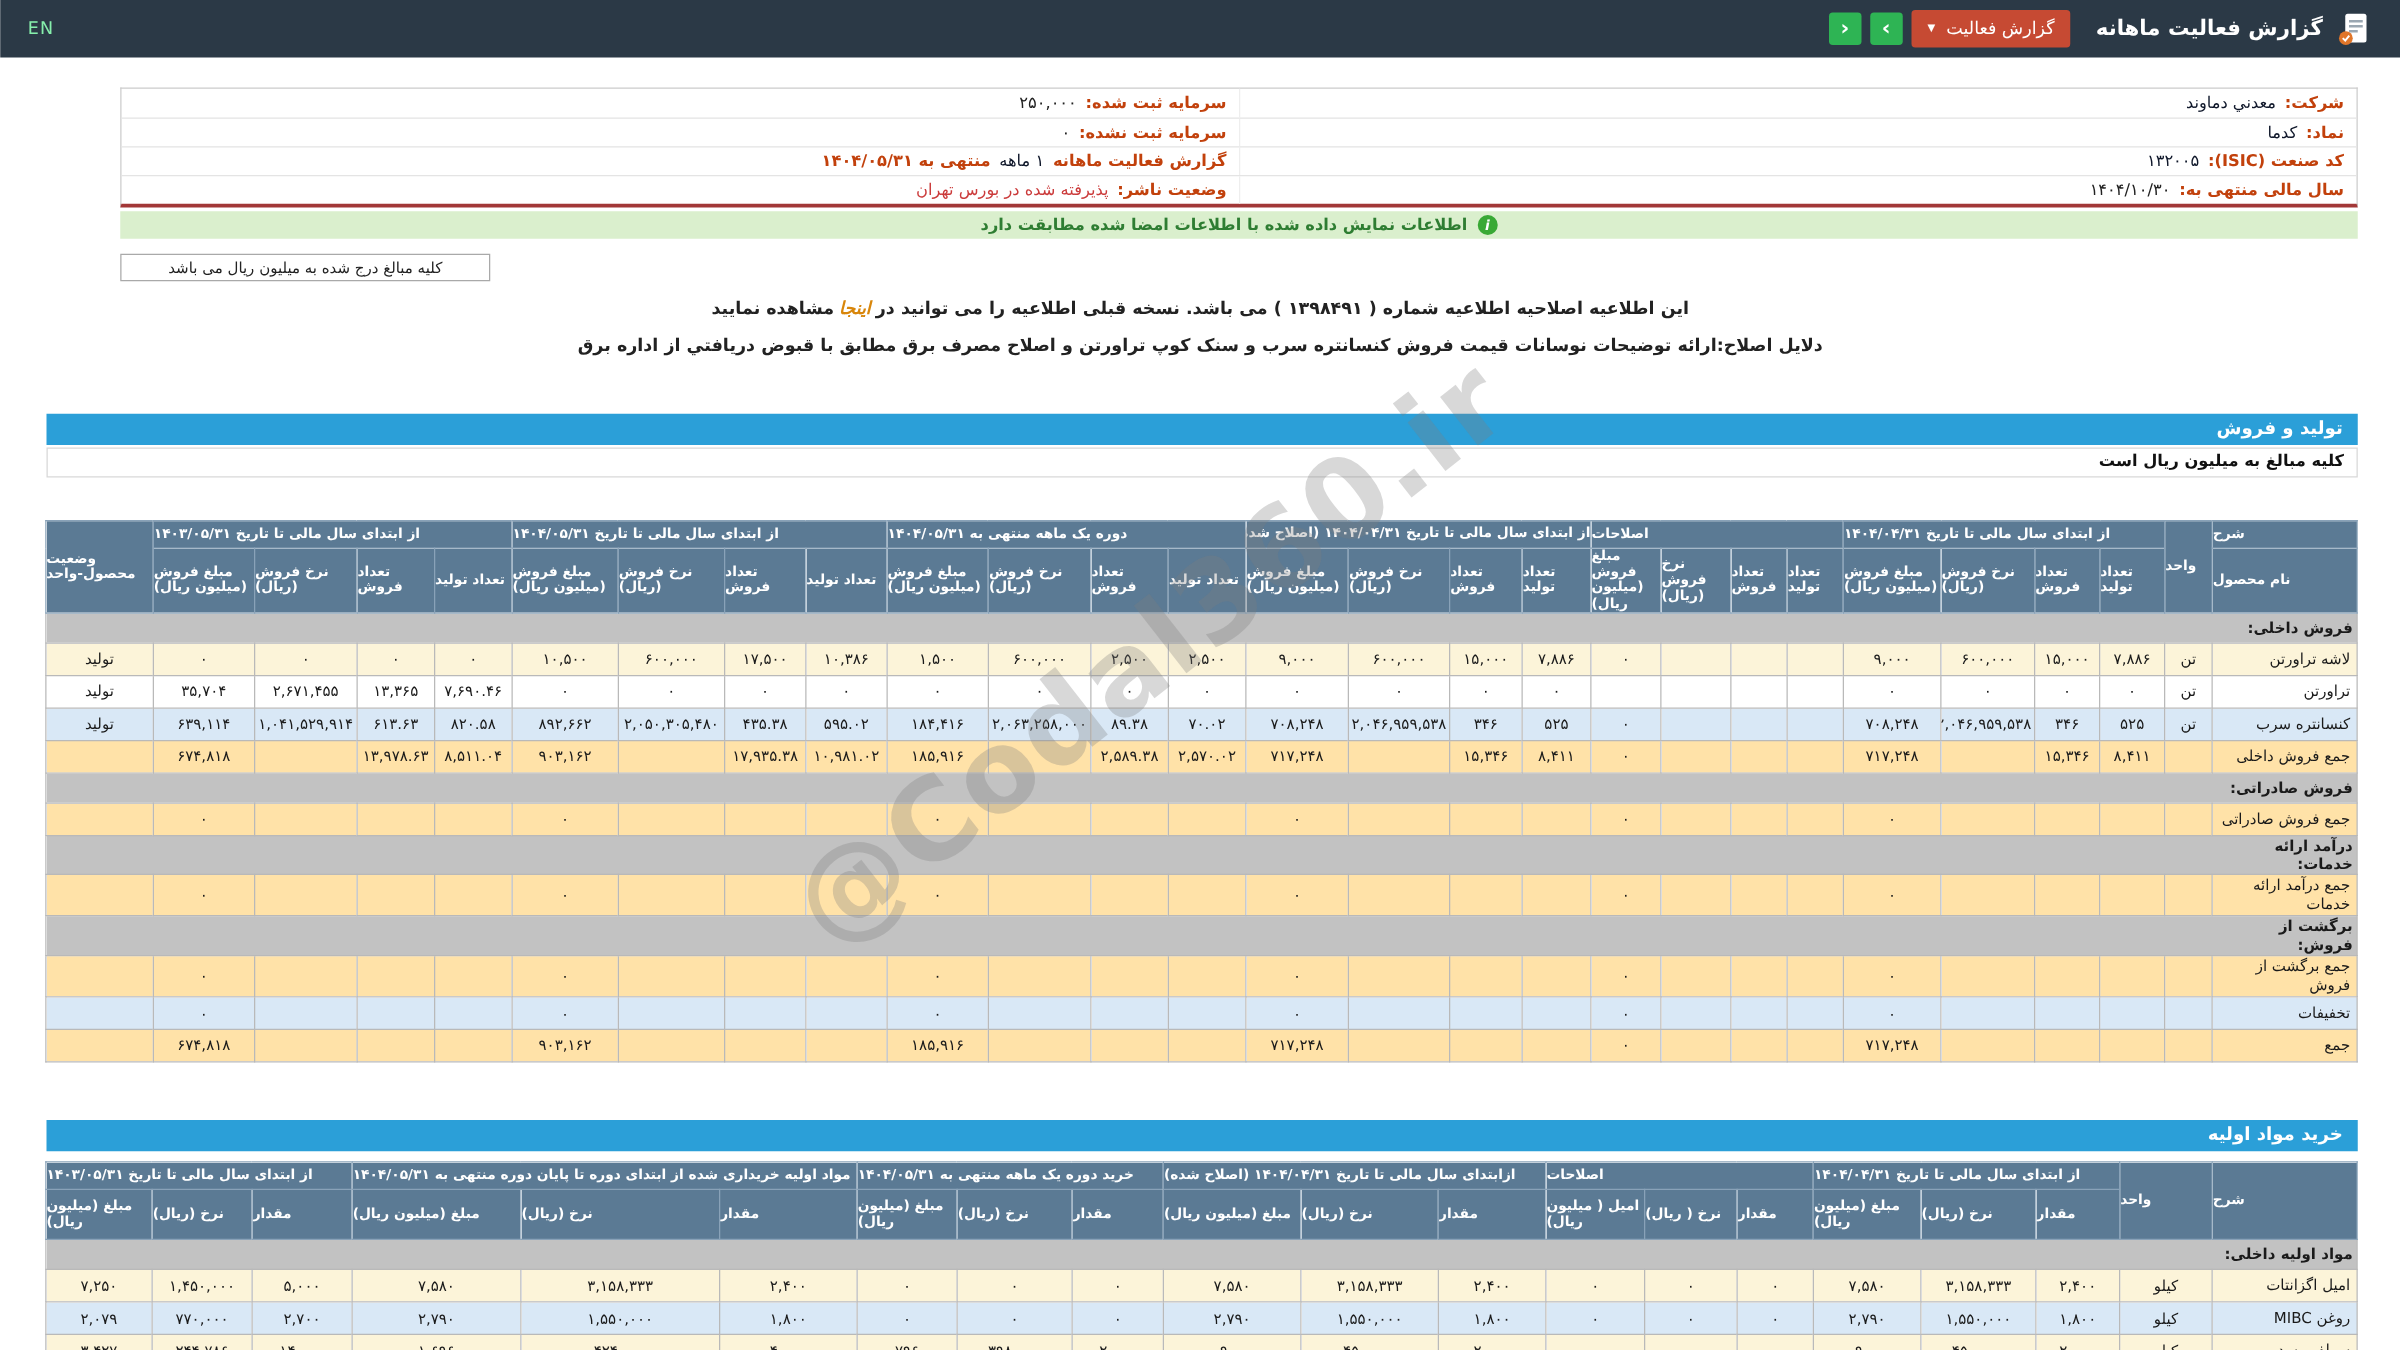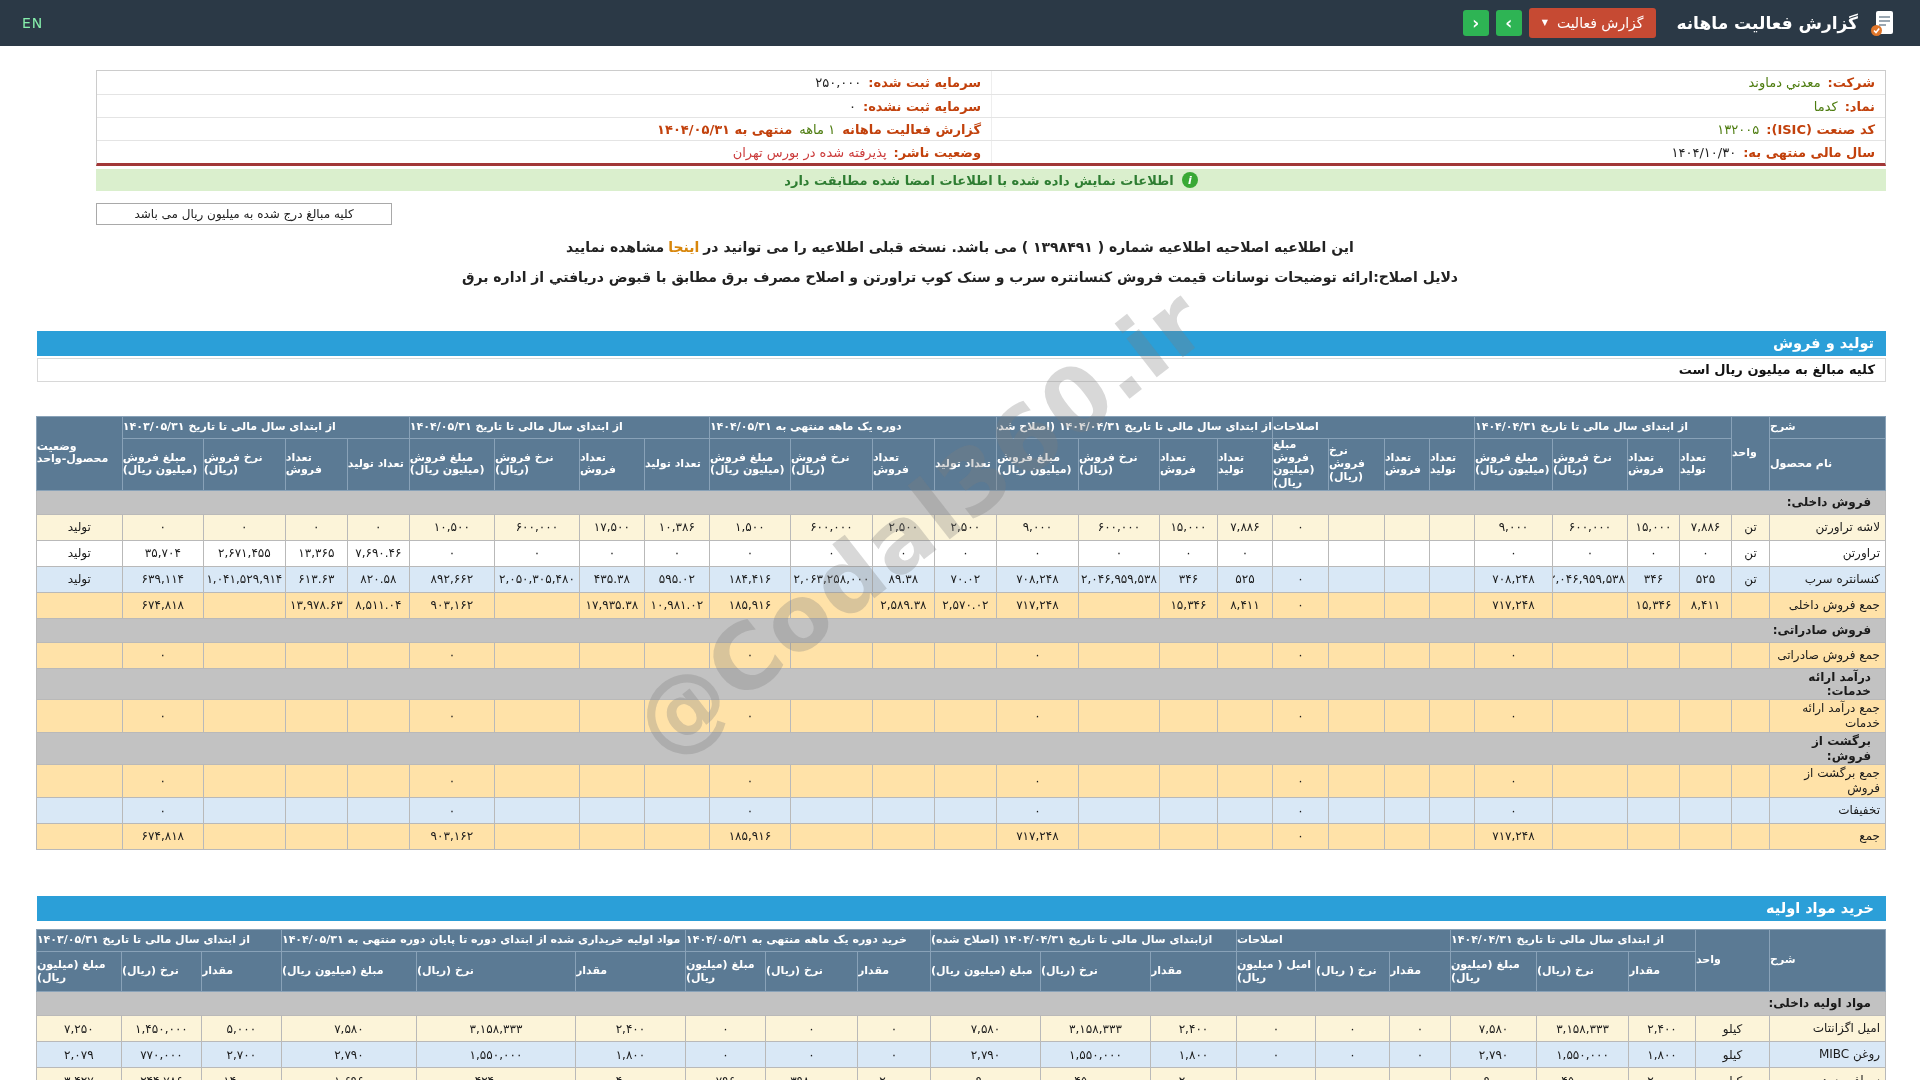--- a/index.html
+++ b/index.html
@@ -22,55 +22,55 @@
 
   
   .info-wrap { margin:24px 34px 0 96px; border:1px solid #ccc; border-bottom:3px solid #a23737; background:#fff; }
   .info-row { display:flex; height:23px; align-items:center; font-size:13px; }
   .info-row + .info-row { border-top:1px solid #e4e4e4; }
   .info-half { width:50%; height:100%; display:flex; align-items:center; gap:7px; padding-right:10px; overflow:hidden; }
   .info-half:first-child { border-left:1px solid #eee; }
   .info-label, .info-suffix { font-weight:bold; color:#c2410c; white-space:nowrap; }
   .info-value { white-space:nowrap; }
   .v-plain { color:#222; }
-  .v-link { color:#4d7c0f; }
+  .v-link { color:#0f172a; }
   .v-danger { color:#cb3b3b; }
 
   
   .banner { margin:3px 34px 0 96px; height:22px; background:#daefcd; color:#2e7d32; font-size:13px;
     font-weight:bold; display:flex; align-items:center; justify-content:center; gap:8px; }
   .info-badge { width:16px; height:16px; border-radius:50%; background:#39a935; color:#fff; font-size:11px;
     font-style:italic; display:flex; align-items:center; justify-content:center; flex:0 0 16px; }
 
   
   .note-box { margin:12px 1528px 0 0; width:296px; height:22px; border:1px solid #a9a9a9; font-size:12px;
     display:flex; align-items:center; justify-content:center; color:#222; background:#fff; white-space:nowrap; }
   .notice { text-align:center; font-weight:bold; font-size:14px; color:#222; margin-top:14px; }
-  .inline-link { color:#d8860b; margin:0 4px; text-decoration:none; cursor:pointer; }
+  .inline-link { color:#d8860b; margin:0 4px; text-decoration:none; cursor:pointer;font-style:italic; }
 
   
   .section-bar { margin:46px 34px 0 37px; height:25px; line-height:25px; background:#2b9fd8; color:#fff;
     font-size:14.5px; font-weight:bold; padding-right:12px; }
   .note-row { margin:2px 34px 0 37px; height:24px; line-height:22px; background:#fff; border:1px solid #d8d8d8;
     font-size:13px; font-weight:bold; padding-right:10px; color:#111; }
 
   
   .report-table { border-collapse:collapse; table-layout:fixed; width:1849px; direction:rtl; background:#fff; }
   #table1 { margin:34px 34px 0 37px; }
   #table2 { margin:8px 34px 0 37px; }
   .bar2 { margin-top:46px; }
   .report-table th { background:#5b7a94; color:#fff; font-weight:bold; font-size:11px; line-height:1.15;
     border:1px solid #89a2b8; padding:0; text-align:left; vertical-align:middle; overflow:hidden; }
   .report-table thead tr:first-child th { height:22px; white-space:nowrap; }
   .report-table thead tr:first-child th.wrap { white-space:normal; }
   .report-table thead tr:last-child th { height:40px; }
   .report-table td { border:1px solid #b9b9b9; font-size:12px; color:#1a1a1a; text-align:center;
     vertical-align:middle; padding:1px 2px; height:26px; overflow:hidden; white-space:nowrap; }
   .report-table td.c-label { text-align:right; white-space:normal; padding-right:5px; line-height:1.25; }
-  .row-section td { background:#c2c2c2; text-align:right; font-weight:bold; height:24px; padding-right:14px; line-height:1.2; }
+  .row-section td { background:#c2c2c2; text-align:right; font-weight:bold; height:24px; padding-right:3px; line-height:1.2; }
   .row-section td span { display:inline-block; white-space:normal; }
   #table1 .row-section td span { max-width:106px; }
   #table2 .row-section td span { max-width:140px; }
   .row-cream td { background:#fcf4d9; }
   .row-white td { background:#fff; }
   .row-blue  td { background:#d9e8f6; }
   .row-total td { background:#ffe2a8; white-space:normal; line-height:1.25; }
 
   
   .watermark { position:absolute; top:470px; left:560px; width:720px; text-align:center;

